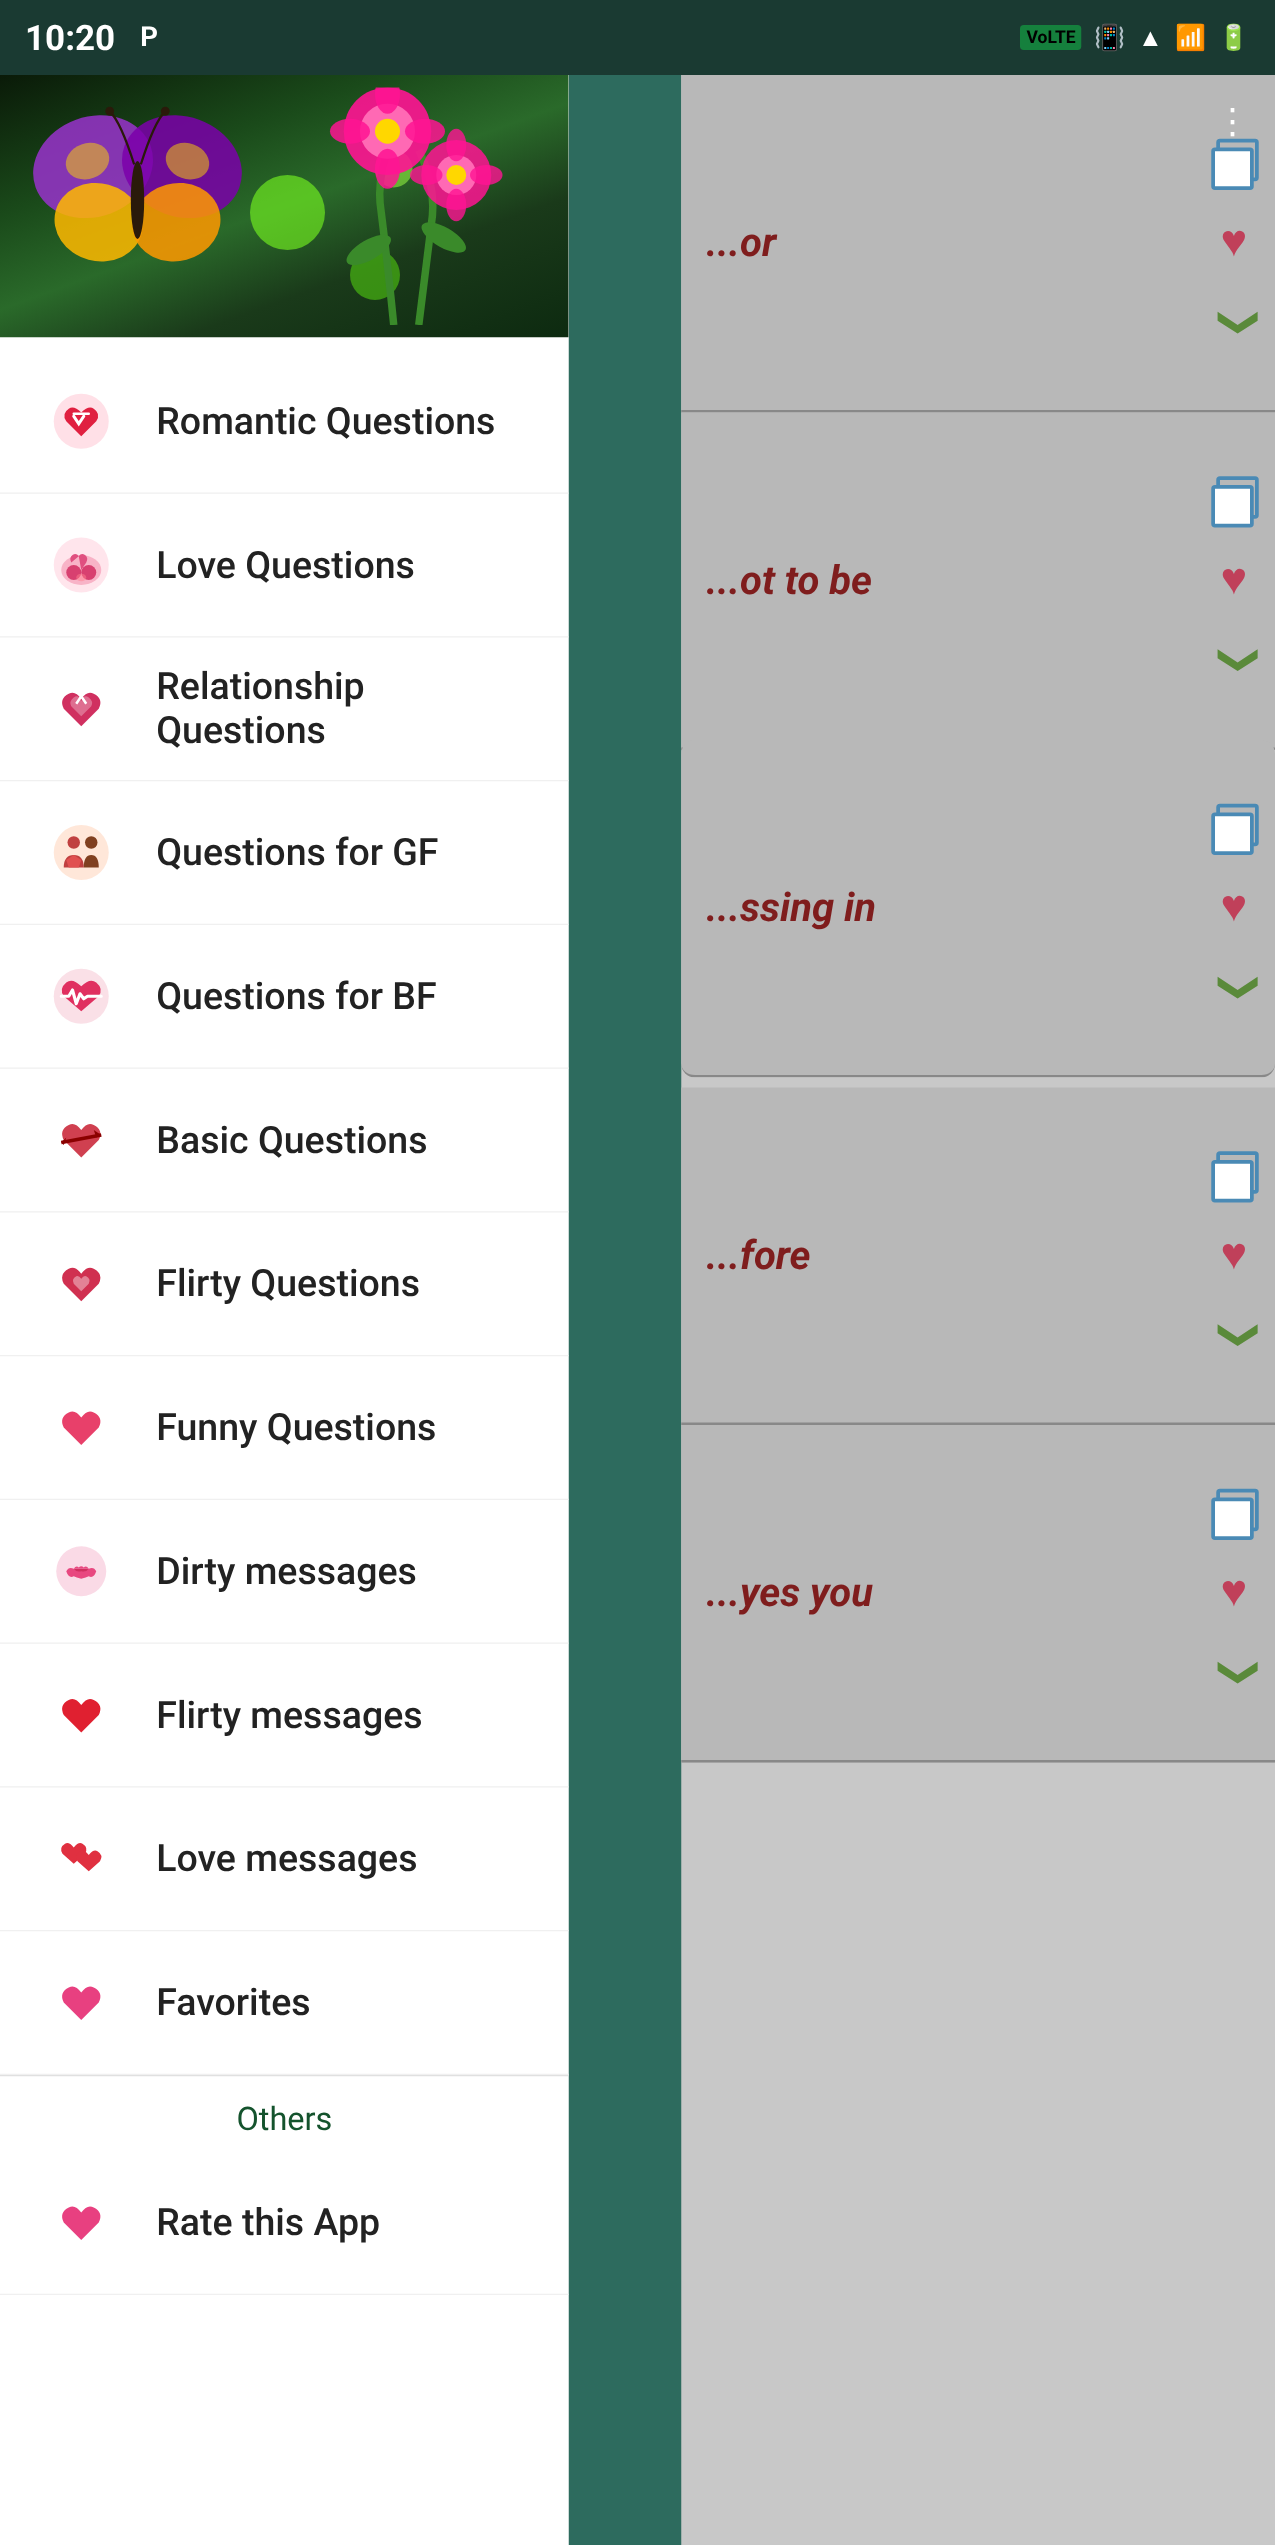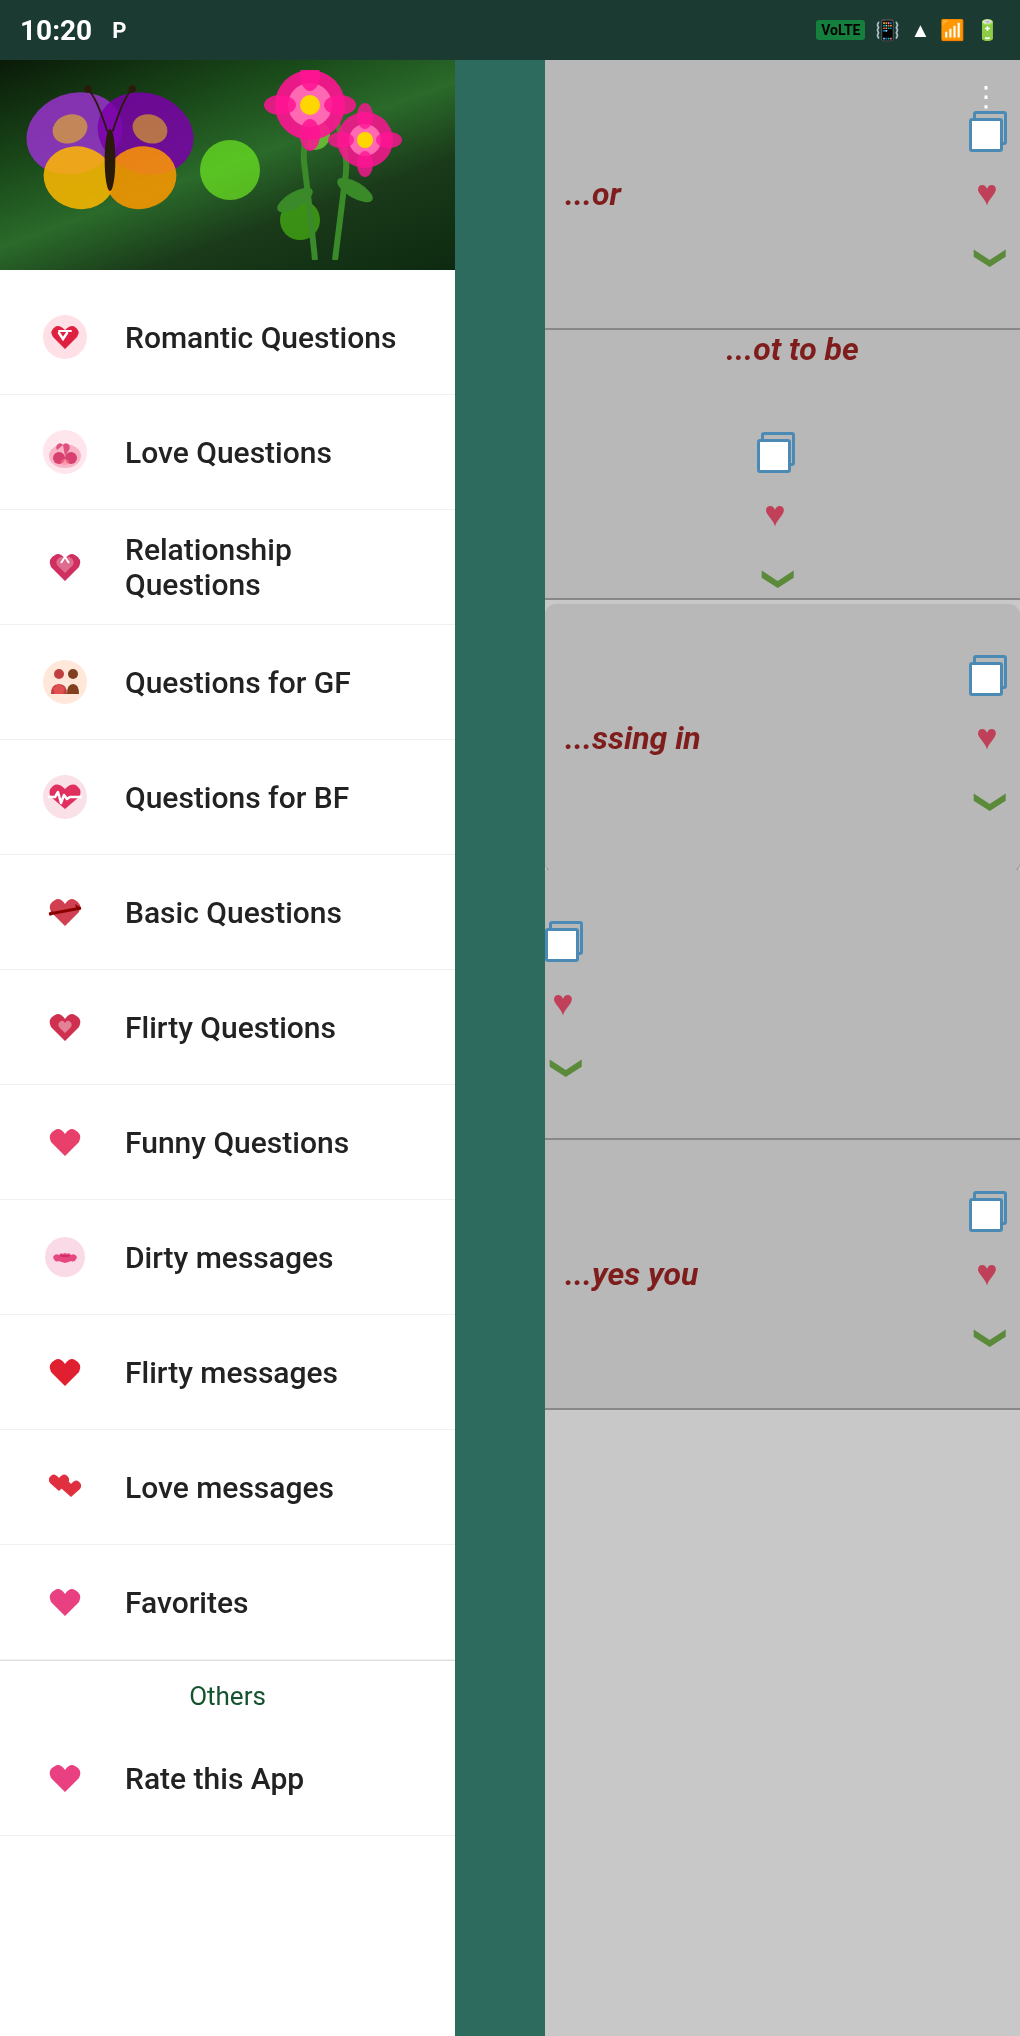--- a/index.html
+++ b/index.html
@@ -205,22 +205,22 @@
 
     
     .bokeh {
       position: absolute;
       border-radius: 50%;
       opacity: 0.6;
     }
 
     
     .rp-row1 { top: 0; }
-    .rp-row2 { top: 270px; flex-direction: column; }
-    .rp-row3 { top: 544px; border-radius: 11px; }
+    .rp-row2 { top: 270px; }
+    .rp-row3 { top: 532px; border-radius: 11px; }
     .rp-row4 { top: 810px; }
     .rp-row5 { top: 1080px; }
 
     
     .copy-icon {
       position: relative;
       display: inline-block;
       width: 36px;
       height: 36px;
     }
@@ -291,20 +291,21 @@
   <div class="right-card rp-row3">
     <div class="right-card-text">...ssing in</div>
     <div class="right-card-actions">
       <div class="copy-icon"></div>
       <span class="action-heart">♥</span>
       <span class="share-icon">❮</span>
     </div>
   </div>
 
   <div class="right-card rp-row4">
+    <div class="right-card-text">...fore</div>
     <div class="right-card-actions">
       <div class="copy-icon"></div>
       <span class="action-heart">♥</span>
       <span class="share-icon">❮</span>
     </div>
   </div>
 
   <div class="right-card rp-row5">
     <div class="right-card-text">...yes you</div>
     <div class="right-card-actions">

